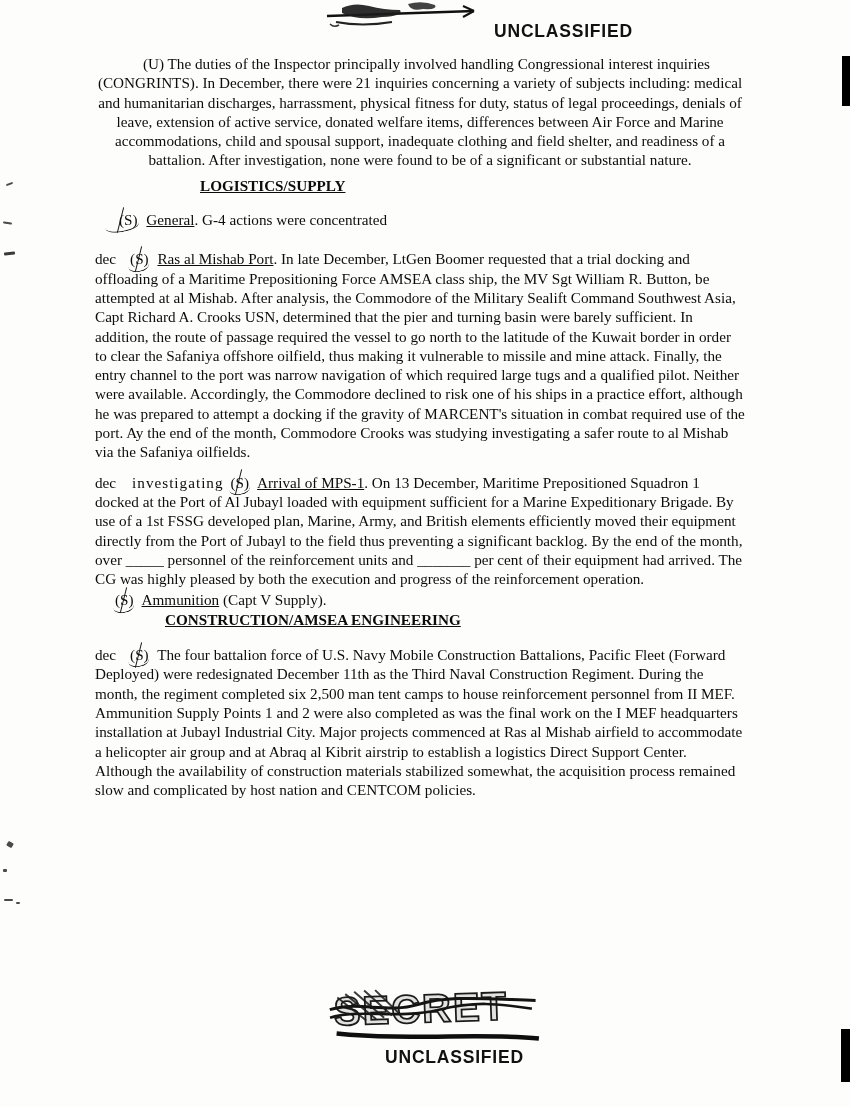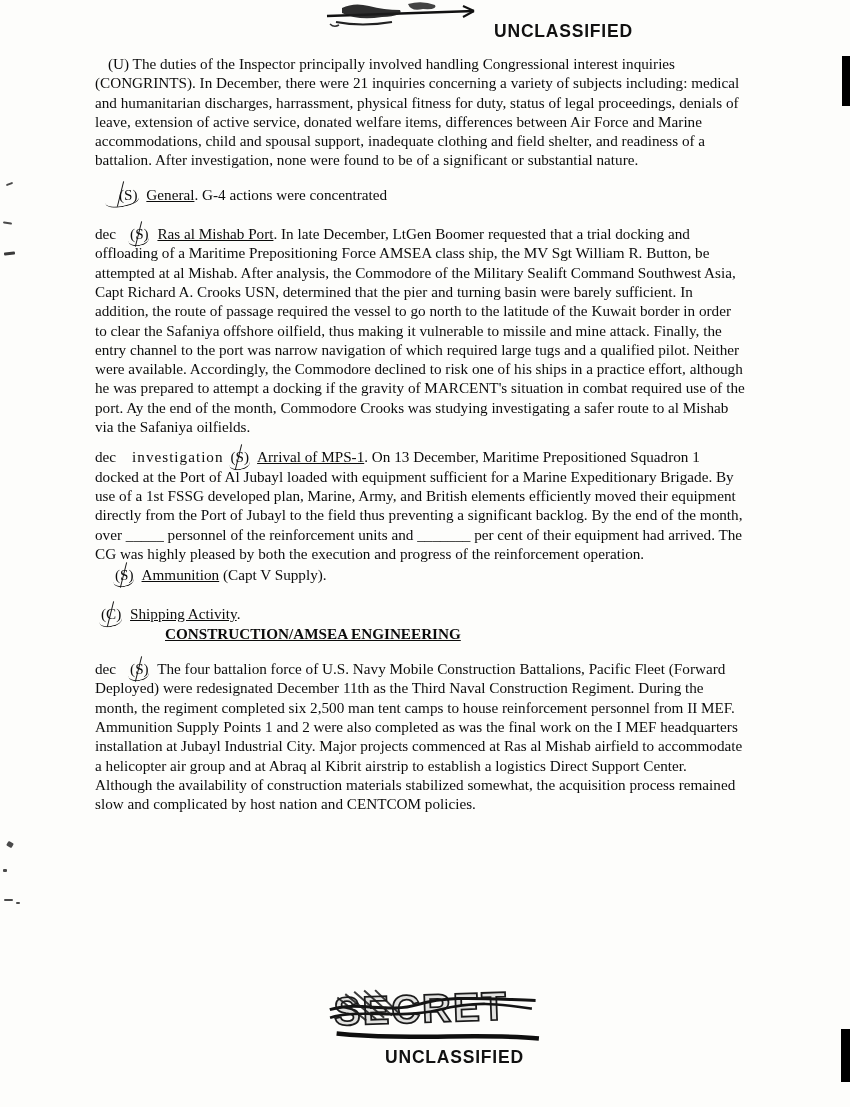--- a/index.html
+++ b/index.html
@@ -17,21 +17,21 @@
   
   .doc-body {
     position: absolute;
     top: 54px;
     left: 95px;
     width: 650px;
     font-size: 15.2px;
     line-height: 19.3px;
   }
   .para { margin: 0; }
-  .first-indent { text-indent: 13px; }
+  .first-indent { text-indent: 13px; text-align: center; }
   .u { text-decoration: underline; margin-top: 8px; }
   .heading {
     font-weight: bold;
     font-size: 15.2px;
     text-decoration: underline;
     display: inline-block;
   }
   .heading-row { margin: 0; }
   .logistics-row { margin-top: 6px; margin-left: 105px; }
   .construction-row { margin-left: 70px; }
@@ -120,45 +120,44 @@
   <div class="edge-mark m3"></div>
   <div class="edge-mark m4"></div>
   <div class="edge-mark m5"></div>
   <div class="edge-mark m6"></div>
   <div class="edge-mark m7"></div>
 
   <div class="doc-body">
 
     <p class="para first-indent">(U) The duties of the Inspector principally involved handling Congressional interest inquiries (CONGRINTS). In December, there were 21 inquiries concerning a variety of subjects including: medical and humanitarian discharges, harrassment, physical fitness for duty, status of legal proceedings, denials of leave, extension of active service, donated welfare items, differences between Air Force and Marine accommodations, child and spousal support, inadequate clothing and field shelter, and readiness of a battalion. After investigation, none were found to be of a significant or substantial nature.</p>
 
+    <p class="para heading-row logistics-row">
+      <span class="heading">LOGISTICS/SUPPLY</span>
+    </p>
 
     <p class="para general-row">
       <span class="marking struck">(S)</span>
       <span class="u">General</span><span>. G-4 actions were concentrated</span>
     </p>
 
     <p class="para ras-para">
       <span class="dec-label">dec</span><span class="marking struck">(S)</span>
       <span class="u">Ras al Mishab Port</span><span>. In late December, LtGen Boomer requested that a trial docking and offloading of a Maritime Prepositioning Force AMSEA class ship, the MV Sgt William R. Button, be attempted at al Mishab. After analysis, the Commodore of the Military Sealift Command Southwest Asia, Capt Richard A. Crooks USN, determined that the pier and turning basin were barely sufficient. In addition, the route of passage required the vessel to go north to the latitude of the Kuwait border in order to clear the Safaniya offshore oilfield, thus making it vulnerable to missile and mine attack. Finally, the entry channel to the port was narrow navigation of which required large tugs and a qualified pilot. Neither were available. Accordingly, the Commodore declined to risk one of his ships in a practice effort, although he was prepared to attempt a docking if the gravity of MARCENT's situation in combat required use of the port. Ay the end of the month, Commodore Crooks was studying investigating a safer route to al Mishab via the Safaniya oilfields.</span>
     </p>
 
     <p class="para mps-para">
-      <span class="dec-label">dec</span><span class="redaction-x">investigation</span><span class="marking struck">(S)</span>
+      <span class="dec-label">dec</span><span class="redaction-x">investigating</span><span class="marking struck">(S)</span>
       <span class="u">Arrival of MPS-1</span><span>. On 13 December, Maritime Prepositioned Squadron 1 docked at the Port of Al Jubayl loaded with equipment sufficient for a Marine Expeditionary Brigade. By use of a 1st FSSG developed plan, Marine, Army, and British elements efficiently moved their equipment directly from the Port of Jubayl to the field thus preventing a significant backlog. By the end of the month, over _____ personnel of the reinforcement units and _______ per cent of their equipment had arrived. The CG was highly pleased by both the execution and progress of the reinforcement operation.</span>
     </p>
 
     <p class="para ammo-row">
       <span class="marking struck">(S)</span>
       <span class="u">Ammunition</span><span> (Capt V Supply).</span>
     </p>
 
-    <p class="para shipping-row">
-      <span class="marking struck">(C)</span>
-      <span class="u">Shipping Activity</span><span>.</span>
-    </p>
 
     <p class="para heading-row construction-row">
       <span class="heading">CONSTRUCTION/AMSEA ENGINEERING</span>
     </p>
 
     <p class="para construction-para">
       <span class="dec-label">dec</span><span class="marking struck">(S)</span>
       <span>The four battalion force of U.S. Navy Mobile Construction Battalions, Pacific Fleet (Forward Deployed) were redesignated December 11th as the Third Naval Construction Regiment. During the month, the regiment completed six 2,500 man tent camps to house reinforcement personnel from II MEF. Ammunition Supply Points 1 and 2 were also completed as was the final work on the I MEF headquarters installation at Jubayl Industrial City. Major projects commenced at Ras al Mishab airfield to accommodate a helicopter air group and at Abraq al Kibrit airstrip to establish a logistics Direct Support Center. Although the availability of construction materials stabilized somewhat, the acquisition process remained slow and complicated by host nation and CENTCOM policies.</span>
     </p>
 

